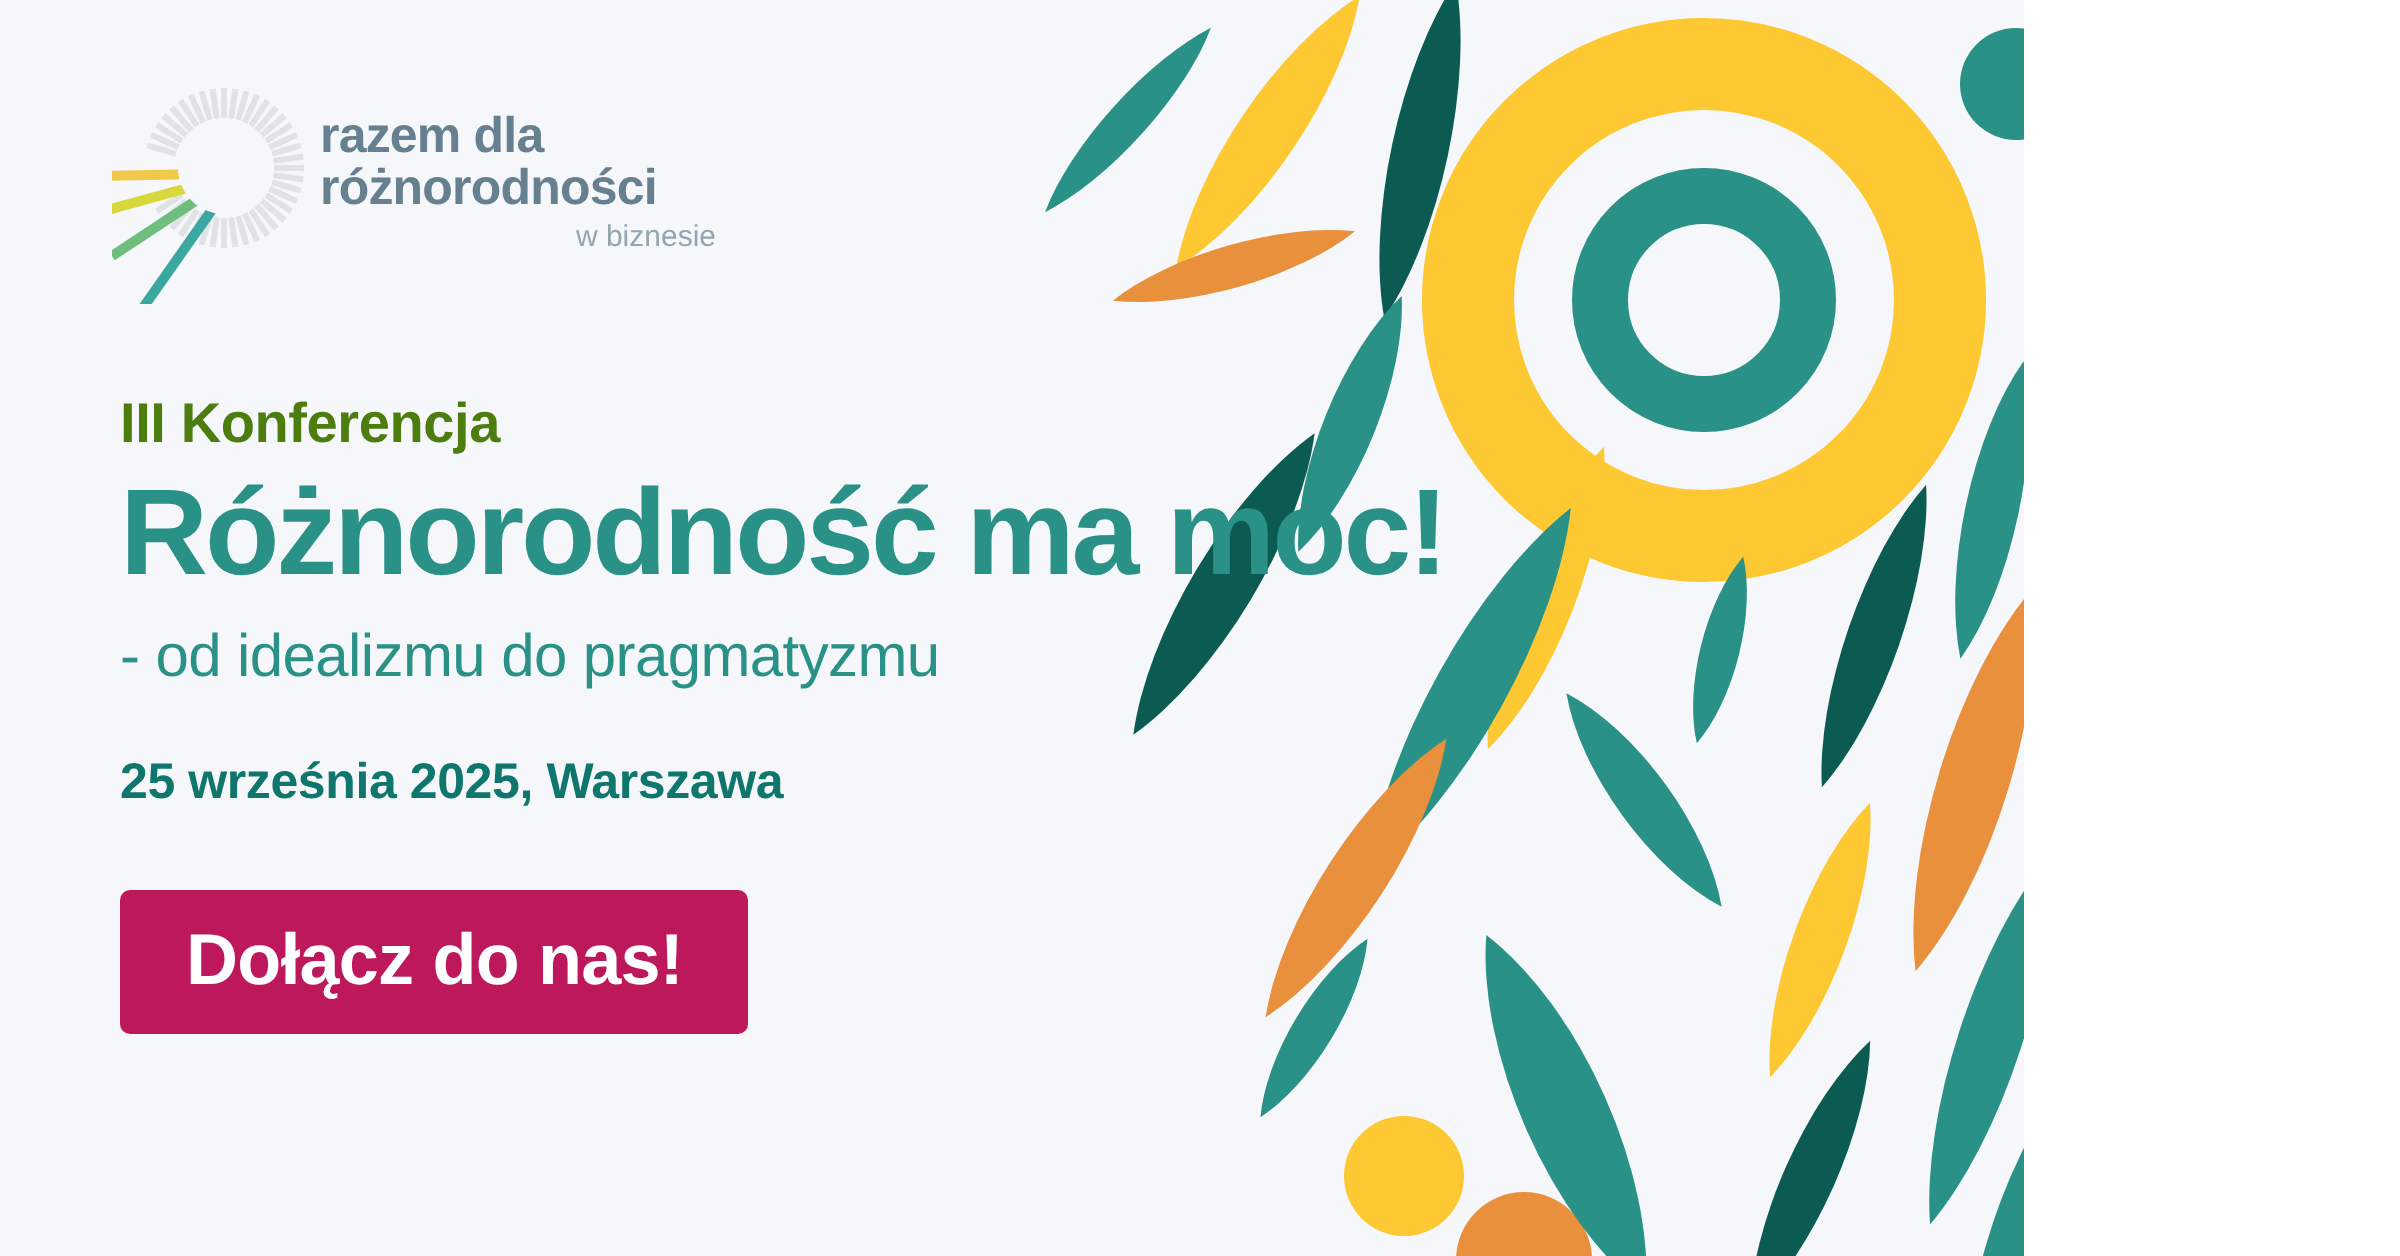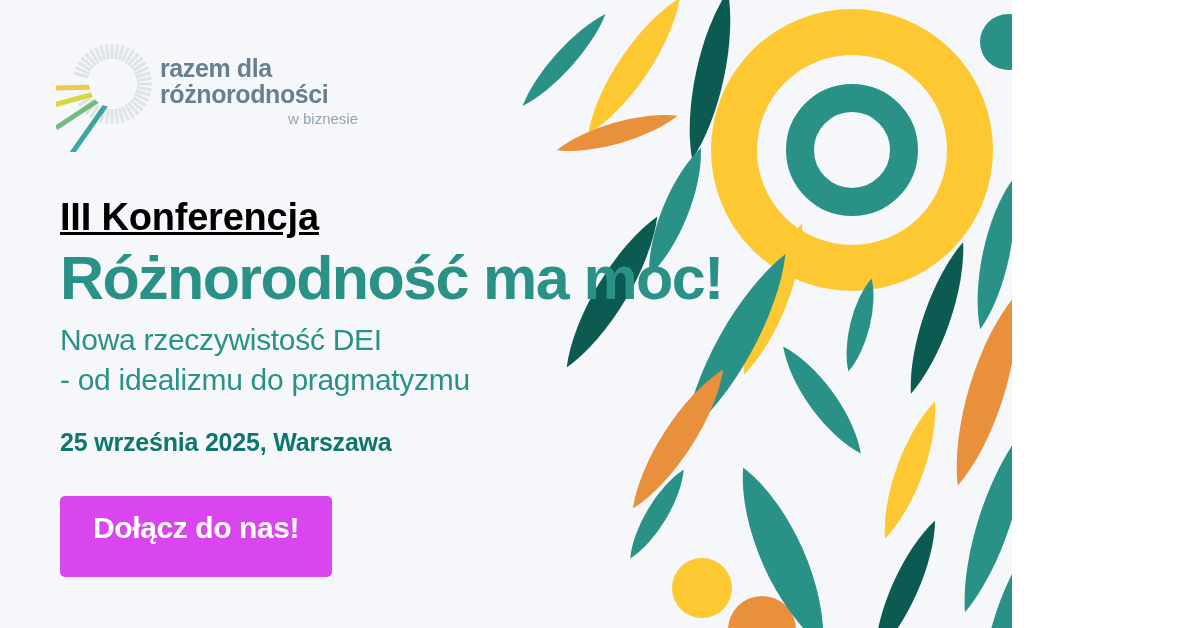--- a/index.html
+++ b/index.html
@@ -56,27 +56,26 @@
   }
 
   
   .copy {
     position: absolute;
     left: 60px;
     top: 196px;
     width: 640px;
   }
   .eyebrow {
-    font-size: 38px;
-    font-weight: bold;
-    color: #000000;
+    font-size: 28px;
+    font-weight: bold;
+    color: #4d7c0f;
     letter-spacing: -0.2px;
     line-height: 1.15;
     margin: 0 0 6px 0;
-    text-decoration: underline;
   }
   .headline {
     font-size: 61px;
     font-weight: bold;
     color: #2a9187;
     letter-spacing: -1.6px;
     line-height: 1.06;
     margin: 0 0 10px 0;
     white-space: nowrap;
   }
@@ -93,28 +92,28 @@
     margin-top: 28px;
     font-size: 25px;
     font-weight: bold;
     color: #0f766e;
     letter-spacing: -0.2px;
     white-space: nowrap;
   }
   .cta {
     display: inline-block;
     margin-top: 39px;
-    background: #d946ef;
+    background: #be185d;
     color: #ffffff;
-    font-size: 30px;
+    font-size: 36px;
     font-weight: bold;
     letter-spacing: -0.4px;
     border: none;
     border-radius: 5px;
-    padding: 17px 33px 34px 33px;
+    padding: 17px 33px 19px 33px;
     cursor: pointer;
     font-family: "Liberation Sans", sans-serif;
     line-height: 1;
   }
 
   
   .pattern {
     position: absolute;
     right: 0;
     top: 0;
@@ -218,20 +217,19 @@
       <div class="logo-line">razem dla</div>
       <div class="logo-line">różnorodności</div>
       <div class="logo-tag">w biznesie</div>
     </div>
   </div>
 
   <div class="copy">
     <p class="eyebrow">III Konferencja</p>
     <h1 class="headline">Różnorodność ma moc!</h1>
     <div class="subtitle">
-      <div>Nowa rzeczywistość DEI</div>
       <div>- od idealizmu do pragmatyzmu</div>
     </div>
     <div class="date">25 września 2025, Warszawa</div>
     <button class="cta">Dołącz do nas!</button>
   </div>
 
 </div>
 
 </body></html>

